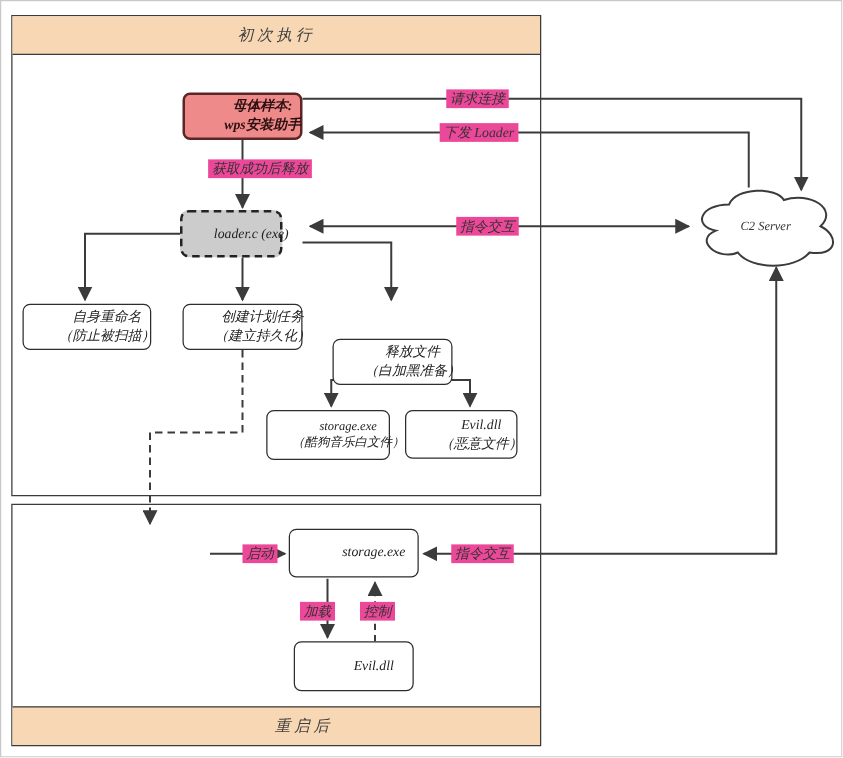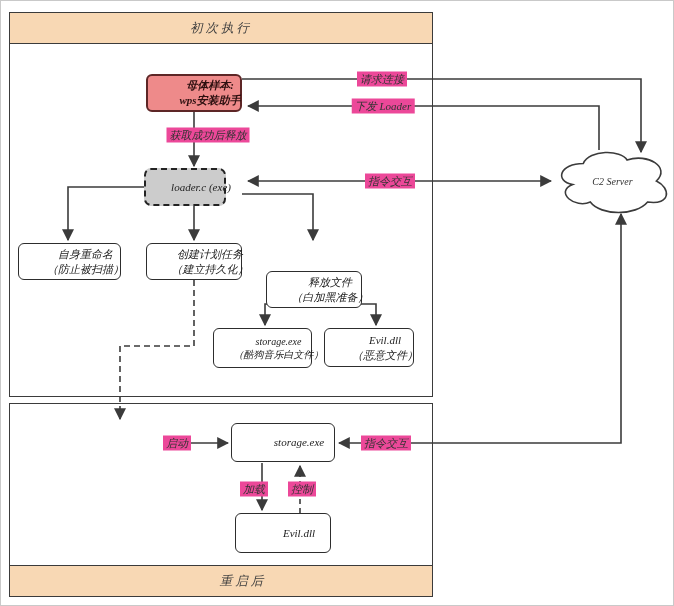--- a/index.html
+++ b/index.html
@@ -146,18 +146,18 @@
   <div class="node" style="left:234px;top:512px;width:96px;height:40px;">
     <span>Evil.dll</span>
   </div>
 
   <div class="cloud-label">C2 Server</div>
 
   <div class="edge-label" style="left:381px;top:78px;">请求连接</div>
   <div class="edge-label" style="left:382px;top:105px;">下发 Loader</div>
   <div class="edge-label" style="left:207px;top:134px;">获取成功后释放</div>
   <div class="edge-label" style="left:389px;top:180px;">指令交互</div>
-  <div class="edge-label" style="left:176px;top:442px;">启动</div>
+  <div class="edge-label" style="left:207px;top:442px;">启动</div>
   <div class="edge-label" style="left:385px;top:442px;">指令交互</div>
   <div class="edge-label" style="left:253px;top:488px;">加载</div>
   <div class="edge-label" style="left:301px;top:488px;">控制</div>
 
 </div>
 
 </body></html>

